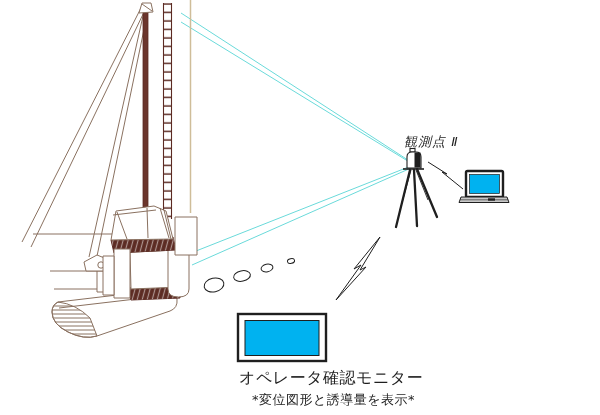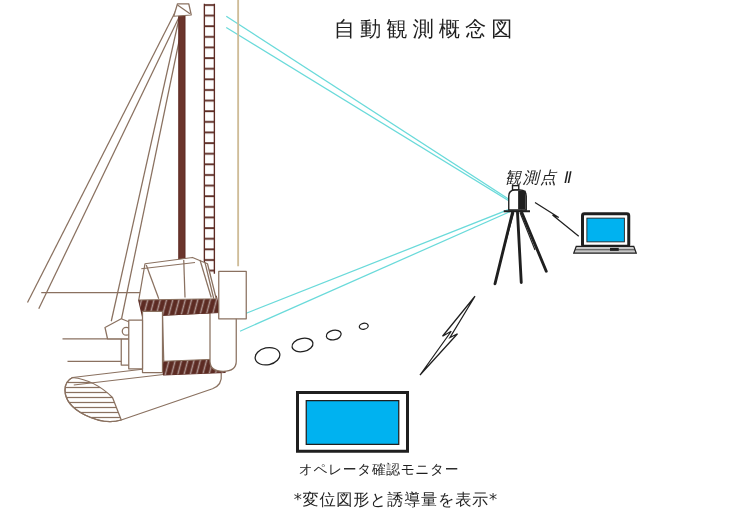--- a/index.html
+++ b/index.html
@@ -2,22 +2,22 @@
 <html><head>
 <meta charset="utf-8">
 <style>
   html,body{margin:0;padding:0;background:#fff;}
   .stage{position:relative;width:600px;height:415px;background:#ffffff;overflow:hidden;
          font-family:"DejaVu Sans","Liberation Sans",sans-serif;color:#1f1f1f;}
   .stage svg{position:absolute;left:0;top:0;}
   .lbl{position:absolute;white-space:nowrap;color:#1f1f1f;}
   .title{left:267px;top:12px;font-size:17px;letter-spacing:4px;}
   .obs{left:404px;top:133px;font-size:13px;letter-spacing:1px;font-style:italic;}
-  .moncap{left:239px;top:368px;font-size:11px;letter-spacing:0.5px;}
-  .footnote{left:235px;top:391px;font-size:13px;letter-spacing:0.5px;text-align:right;}
+  .moncap{left:239px;top:368px;font-size:16px;letter-spacing:0.5px;}
+  .footnote{left:252px;top:391px;font-size:13px;letter-spacing:0.5px;text-align:right;}
 </style>
 </head>
 <body>
 
 <div class="stage">
 
   <svg width="600" height="415" viewBox="0 0 600 415">
     <defs>
       <pattern id="rungpat" width="8" height="8.5" patternUnits="userSpaceOnUse">
         <line x1="0" y1="4" x2="8" y2="4" stroke-width="1.5" stroke="#5c2b23"></line>
@@ -119,17 +119,16 @@
       <line x1="460" y1="199.8" x2="508" y2="199.8" stroke-width="0.6"></line>
       <rect x="488" y="198.3" width="7" height="2.4" stroke="none" fill="#1f1f1f"></rect>
     </g>
 
     <g fill="none" stroke="#1f1f1f">
       <rect x="238" y="314" width="88" height="47" fill="#fff" stroke-width="2.4"></rect>
       <rect x="245" y="320.5" width="74" height="35" stroke-width="1" fill="#00b2f0"></rect>
     </g>
   </svg>
 
-  <div class="lbl title">自動観測概念図</div>
   <div class="lbl obs">観測点 Ⅱ</div>
   <div class="lbl moncap">オペレータ確認モニター</div>
   <div class="lbl footnote">*変位図形と誘導量を表示*</div>
 </div>
 
 </body></html>

